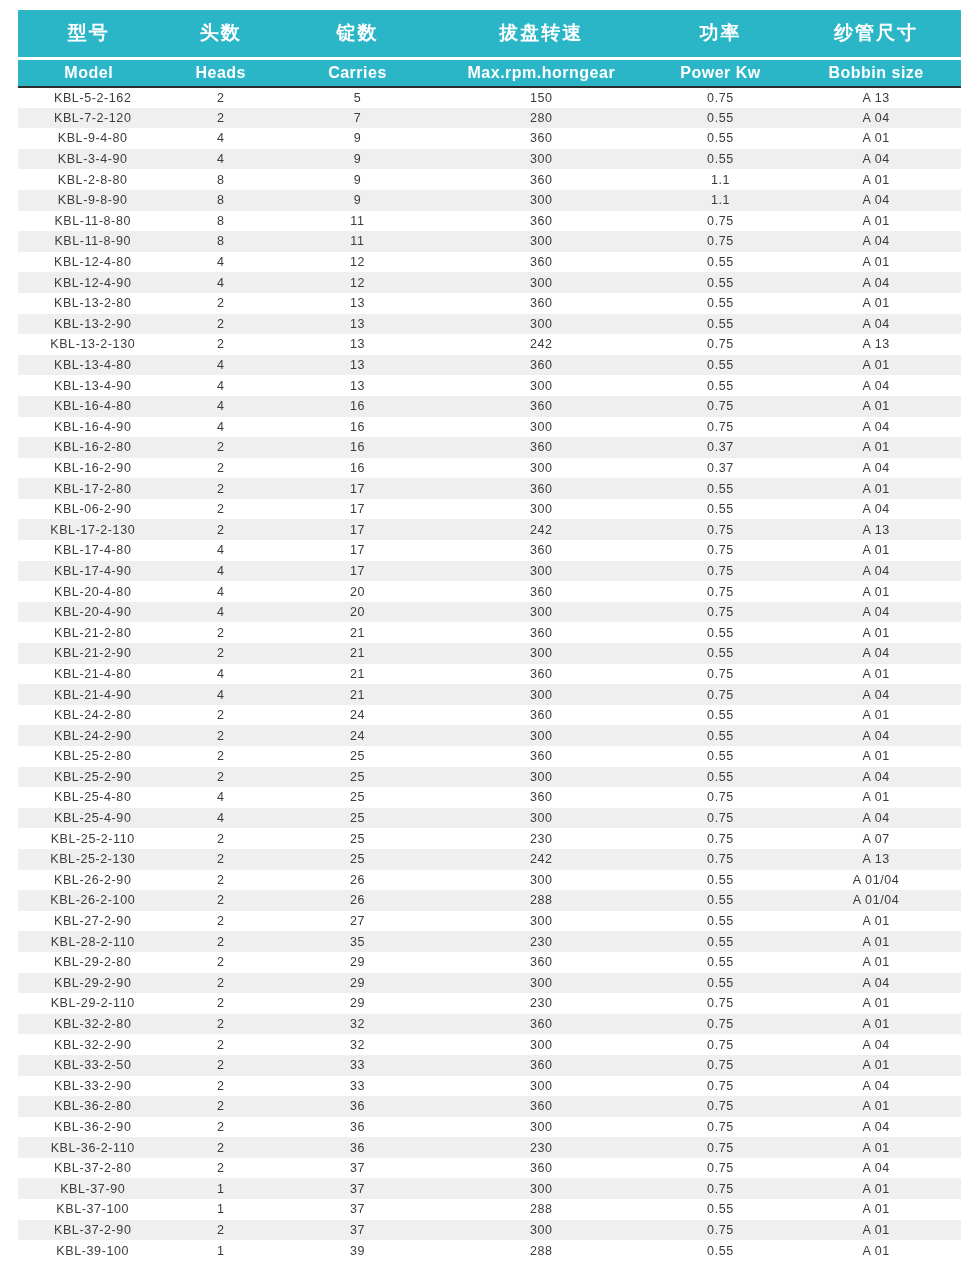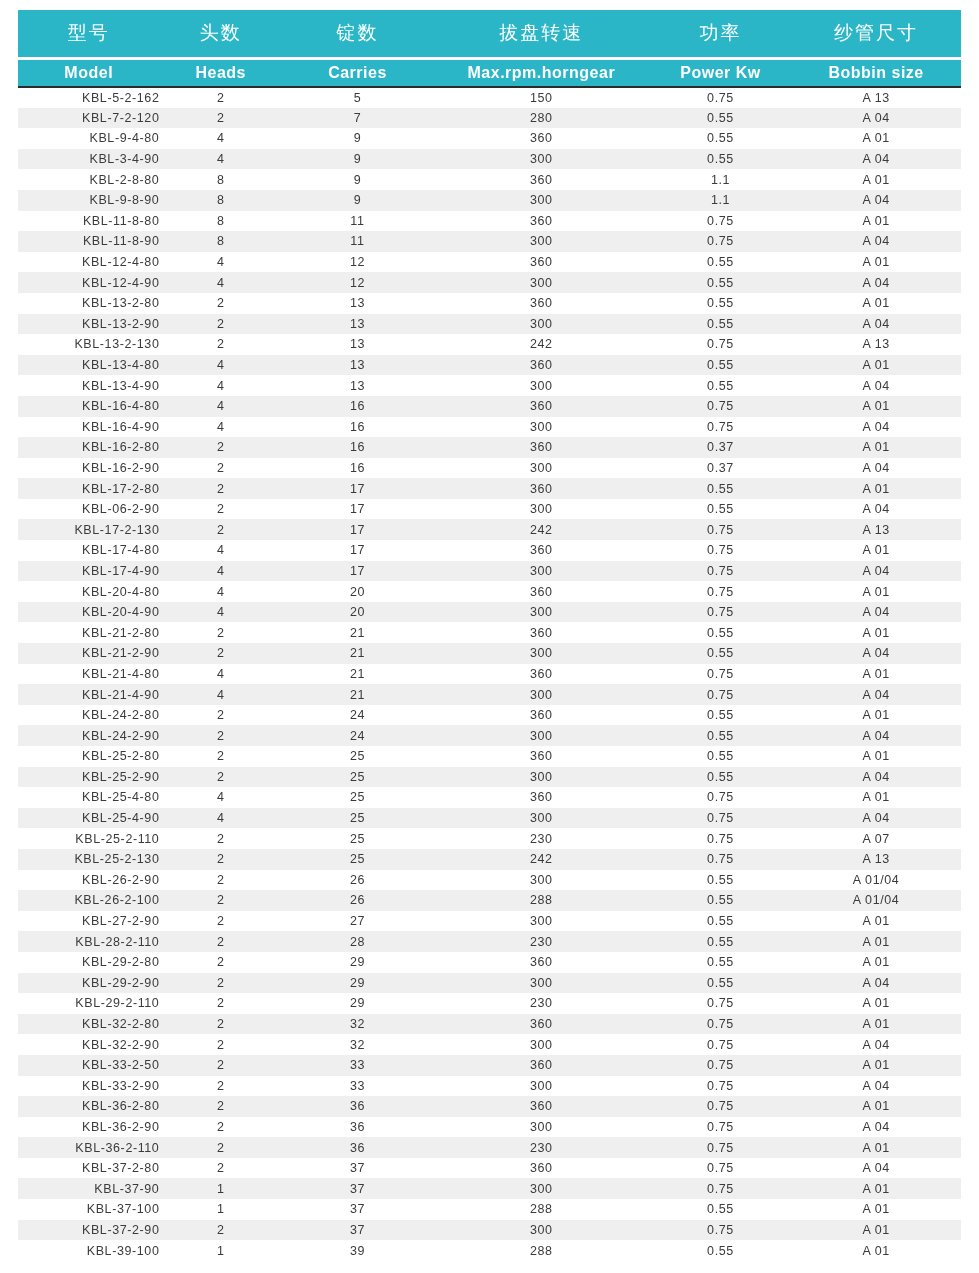--- a/index.html
+++ b/index.html
@@ -22,21 +22,21 @@
   col.c-model  { width: 15%; }
   col.c-heads  { width: 13%; }
   col.c-carries{ width: 16%; }
   col.c-rpm    { width: 23%; }
   col.c-power  { width: 15%; }
   col.c-bobbin { width: 18%; }
 
   thead th {
     background: #2bb6c8;
     color: #ffffff;
-    font-weight: normal;
+    font-weight: bold;
     text-align: center;
     vertical-align: middle;
   }
   thead tr.zh-row th {
     height: 48px;
     font-size: 19px;
     letter-spacing: 2px;
     border-bottom: 3px solid #ffffff;
   }
   thead tr.en-row th {
@@ -53,21 +53,21 @@
     height: 20.6px;
     font-size: 12.5px;
     color: #3b3b3b;
     text-align: center;
     vertical-align: middle;
     letter-spacing: 0.6px;
     white-space: nowrap;
     overflow: hidden;
   }
   tbody td.cell-model {
-    text-align: right;
+    text-align: center;
     padding-left: 8px;
   }
   tbody tr:nth-child(even) { background: #efefef; }
   tbody tr:nth-child(odd)  { background: #ffffff; }
 </style>
 </head>
 <body>
 
 <div class="page">
   <table class="spec-table">
@@ -422,21 +422,21 @@
           <td class="cell-model">KBL-27-2-90</td>
           <td class="cell-heads">2</td>
           <td class="cell-carries">27</td>
           <td class="cell-rpm">300</td>
           <td class="cell-power">0.55</td>
           <td class="cell-bobbin">A 01</td>
         </tr>
         <tr>
           <td class="cell-model">KBL-28-2-110</td>
           <td class="cell-heads">2</td>
-          <td class="cell-carries">28</td>
+          <td class="cell-carries">35</td>
           <td class="cell-rpm">230</td>
           <td class="cell-power">0.55</td>
           <td class="cell-bobbin">A 01</td>
         </tr>
         <tr>
           <td class="cell-model">KBL-29-2-80</td>
           <td class="cell-heads">2</td>
           <td class="cell-carries">29</td>
           <td class="cell-rpm">360</td>
           <td class="cell-power">0.55</td>

